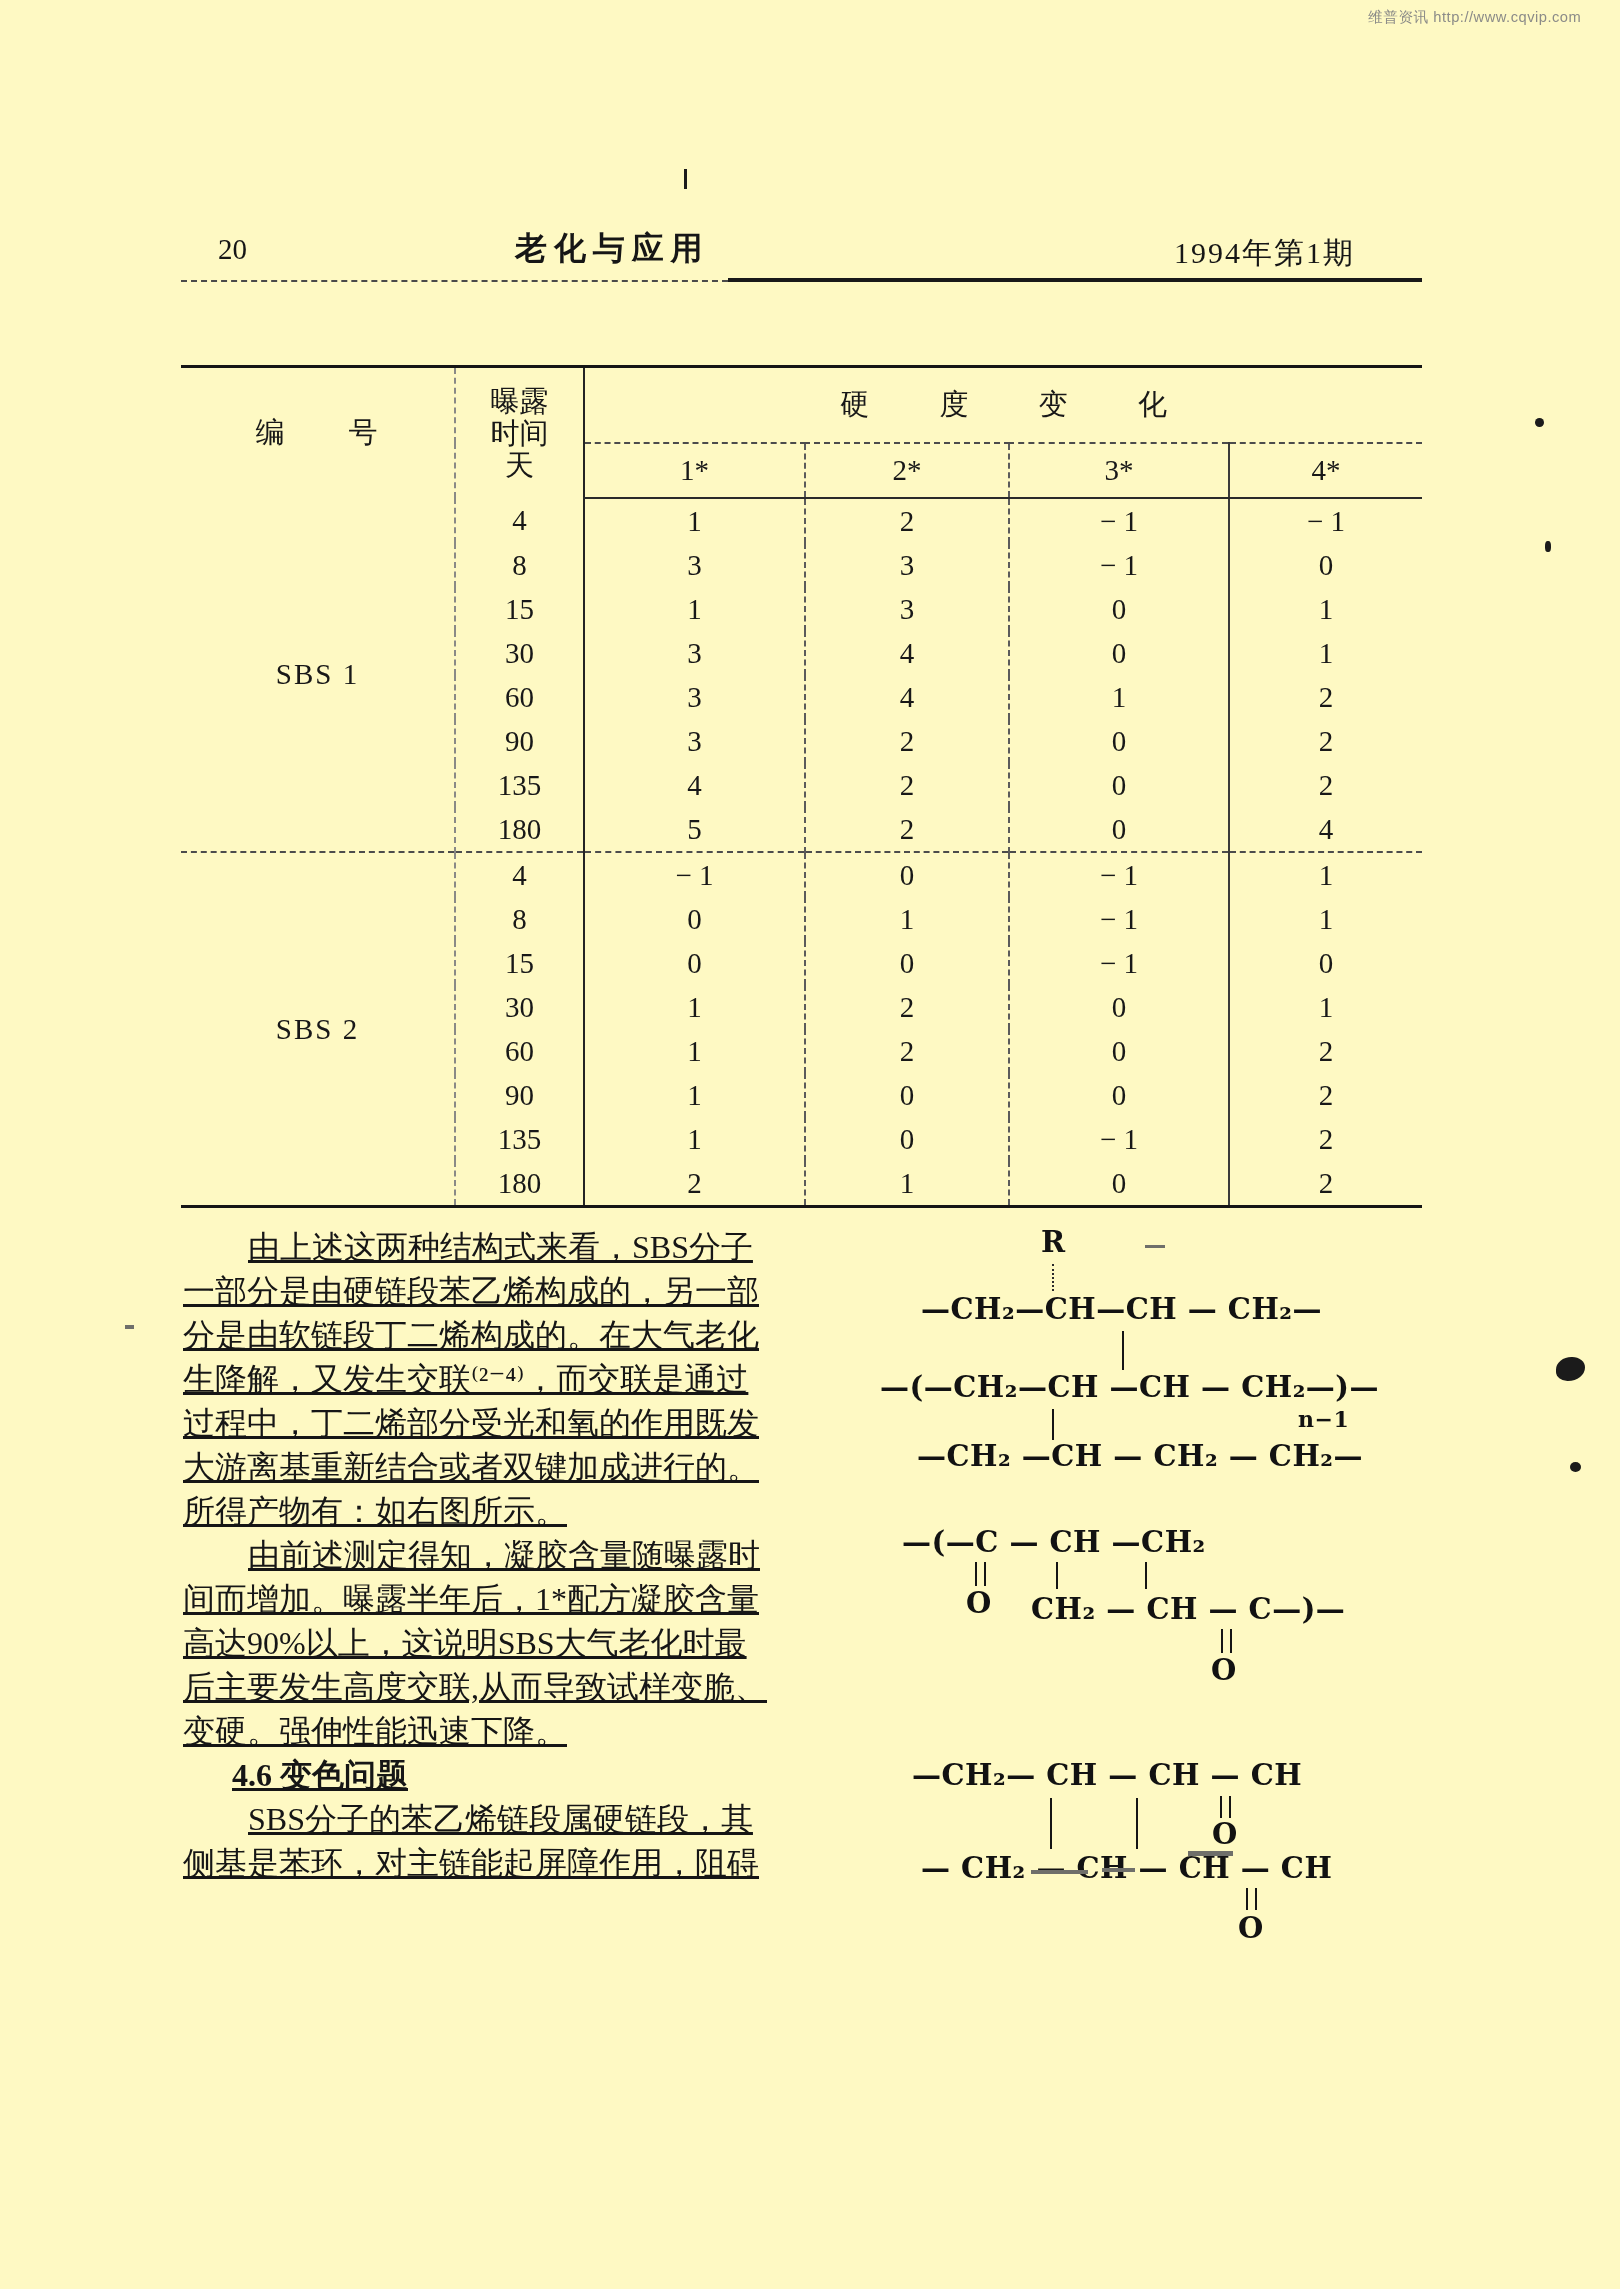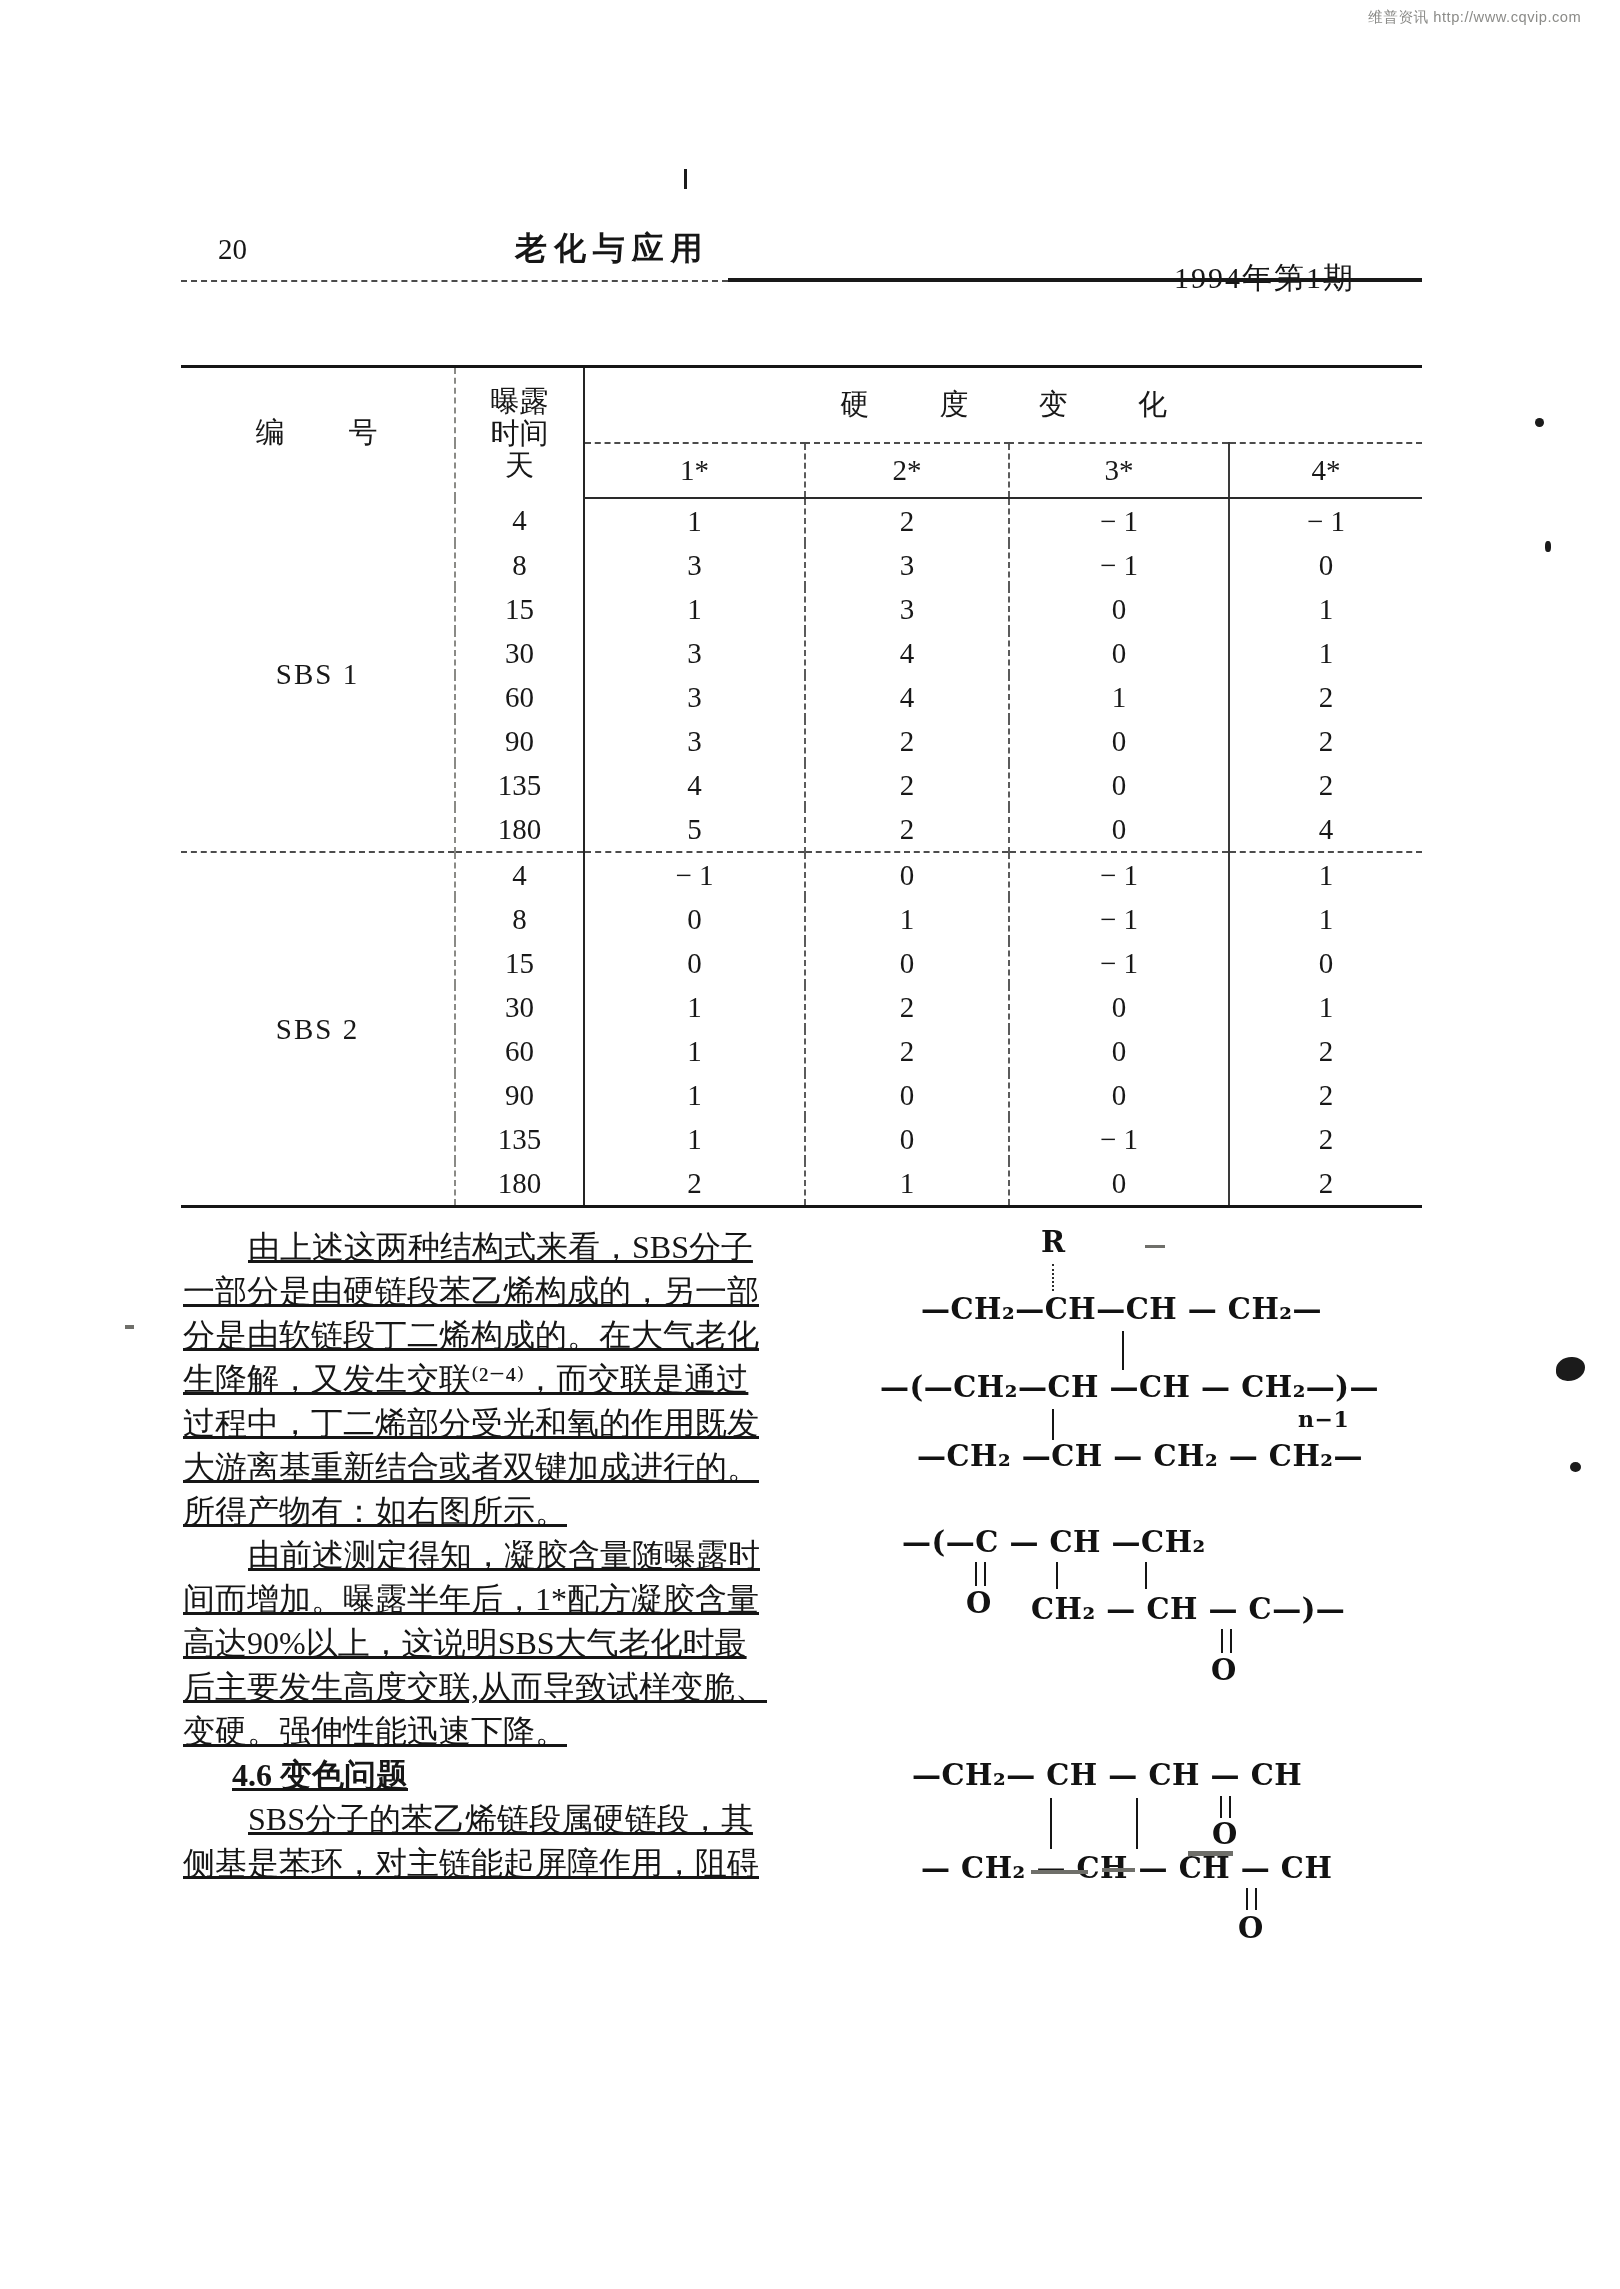--- a/index.html
+++ b/index.html
@@ -1,25 +1,25 @@
 <!DOCTYPE html>
 <html><head>
 <meta charset="utf-8">
 <style>
   html,body{margin:0;padding:0;background:#d8d8d4;}
-  .page{position:relative;width:1620px;height:2290px;background:#ffffff;margin:0 auto;
+  .page{position:relative;width:1620px;height:2290px;background:#fef9c3;margin:0 auto;
         font-family:"Liberation Serif","DejaVu Serif",serif;color:#161616;overflow:hidden;}
   .abs{position:absolute;}
   
   .watermark{left:1368px;top:7.8px;font-family:"Liberation Sans","DejaVu Sans",sans-serif;
              font-size:14.7px;color:#8b8b88;letter-spacing:0.5px;}
   
   .pgnum{left:218px;top:233px;font-size:29px;}
   .journal{left:515px;top:227px;font-size:32px;letter-spacing:6.9px;font-weight:bold;}
-  .issue{left:1174px;top:233px;font-size:30px;letter-spacing:2px;margin-top:25px;}
+  .issue{left:1174px;top:233px;font-size:30px;letter-spacing:2px;}
   .rule-l{left:181px;top:280px;width:547px;border-top:2.9px dashed #4a4a4a;}
   .rule-r{left:728px;top:278px;width:694px;border-top:4.9px solid #191919;}
   
   .tbl-title{left:181px;top:319px;width:1241px;text-align:center;font-size:30px;
              font-weight:bold;letter-spacing:2px;}
   
   table.t{position:absolute;left:181px;top:365px;width:1241px;border-collapse:collapse;
           border-top:3.9px solid #151515;border-bottom:3.9px solid #151515;table-layout:fixed;}
   table.t th,table.t td{padding:0;text-align:center;font-weight:normal;font-size:29px;color:#181818;}
   .hdr-row1 th{height:74px;}

